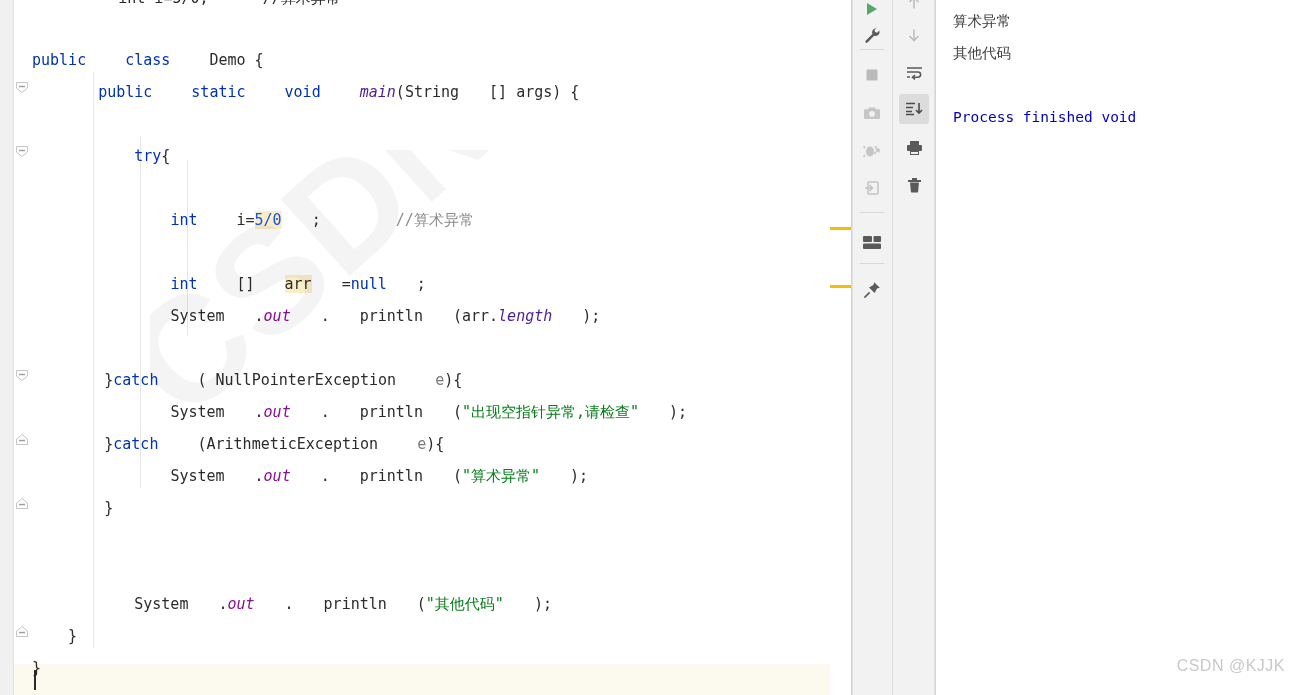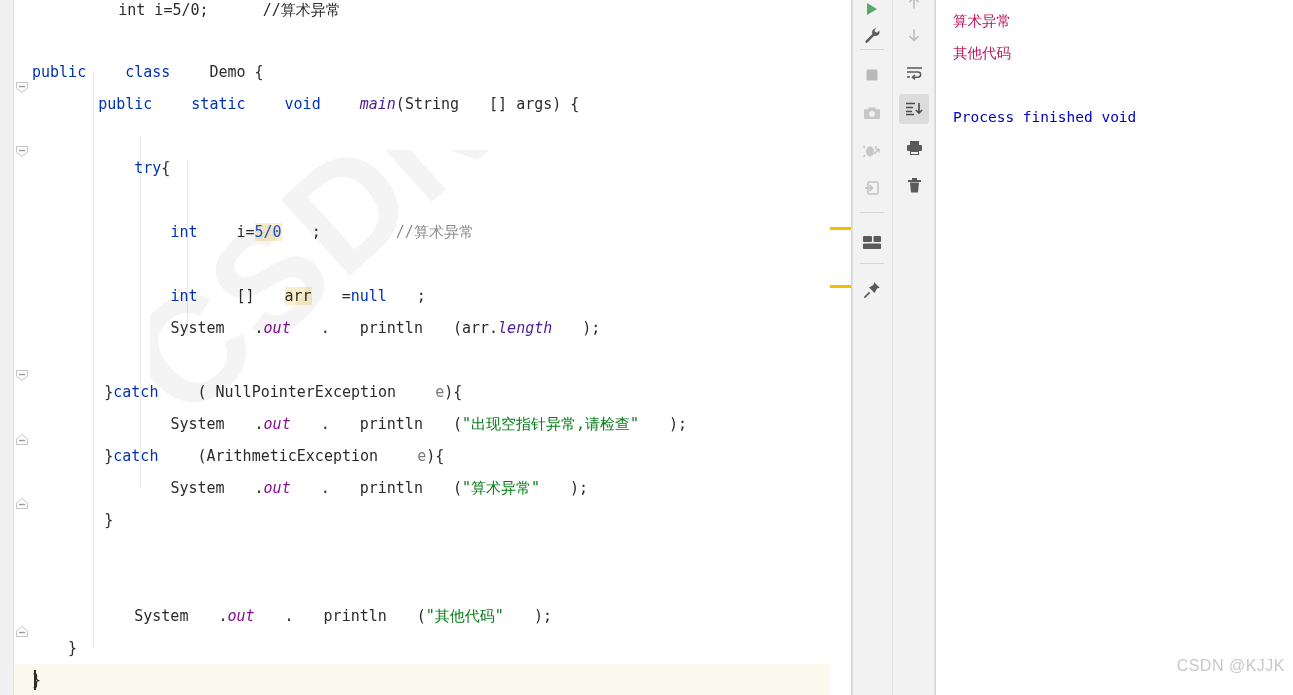--- a/index.html
+++ b/index.html
@@ -14,21 +14,21 @@
   .gutter { position:absolute; left:0; top:0; width:14px; height:695px; background:#f0f0f0; }
   .gutter-edge { position:absolute; left:13px; top:0; width:1px; height:695px; background:#e2e2e2; }
 
   
   .fold { position:absolute; left:15px; width:14px; height:13px; }
   .fold svg { display:block; }
 
   
   .iguide { position:absolute; width:1px; background:#e6e6e6; }
 
-  .code { position:absolute; left:14px; top:16px; width:838px; height:622px;
+  .code { position:absolute; left:14px; top:4px; width:838px; height:622px;
           font-family:"DejaVu Sans Mono", monospace; font-size:15px; line-height:32px;
           white-space:pre; color:#2b2b2b; }
   .line { position:absolute; left:0; width:838px; height:32px; padding-left:18px; }
 
   .kw      { color:#0033b3; }
   .cls     { color:#2b2b2b; }
   .ident   { color:#2b2b2b;margin-left:30px; }
   .field   { color:#4c1d95;font-style:italic; }
   .fieldi  { color:#871094; font-style:italic; }
   .str     { color:#067d17; }
@@ -53,21 +53,21 @@
   .tbar-edge { position:absolute; top:0; width:1px; height:695px; background:#e0e0e0; }
 
   .tbtn { position:absolute; width:30px; height:30px; display:flex; align-items:center; justify-content:center; }
   .tbtn.sel { background:#dcdcdc; border-radius:3px; }
   .tsep { position:absolute; width:24px; height:1px; background:#d8d8d8; }
 
   
   .console { position:absolute; left:935px; top:0; width:358px; height:695px; background:#ffffff; overflow:hidden; }
   .console-edge { position:absolute; left:935px; top:0; width:1px; height:695px; background:#d6d6d6; }
   .cline { position:absolute; left:18px; font-family:"DejaVu Sans Mono", monospace; font-size:14.5px;
-           line-height:32px; white-space:pre; color:#be185d; }
+           line-height:32px; white-space:pre; color:#404040; }
   .cline.blue { color:#0000c0; }
 
   
   .wm-big { position:absolute; left:150px; top:150px; width:760px; height:440px;
             pointer-events:none; overflow:hidden; }
   .wm-big span { position:absolute; left:0; top:150px; font-size:150px; font-weight:700;
                  color:rgba(0,0,0,0.045); font-family:"Liberation Sans", sans-serif;
                  transform:rotate(-42deg); transform-origin:left center; white-space:nowrap; letter-spacing:2px; }
   .wm-small { position:absolute; right:8px; bottom:20px; font-size:16px; color:#c9c9c9;
               font-family:"Liberation Sans", sans-serif; letter-spacing:.5px; }

